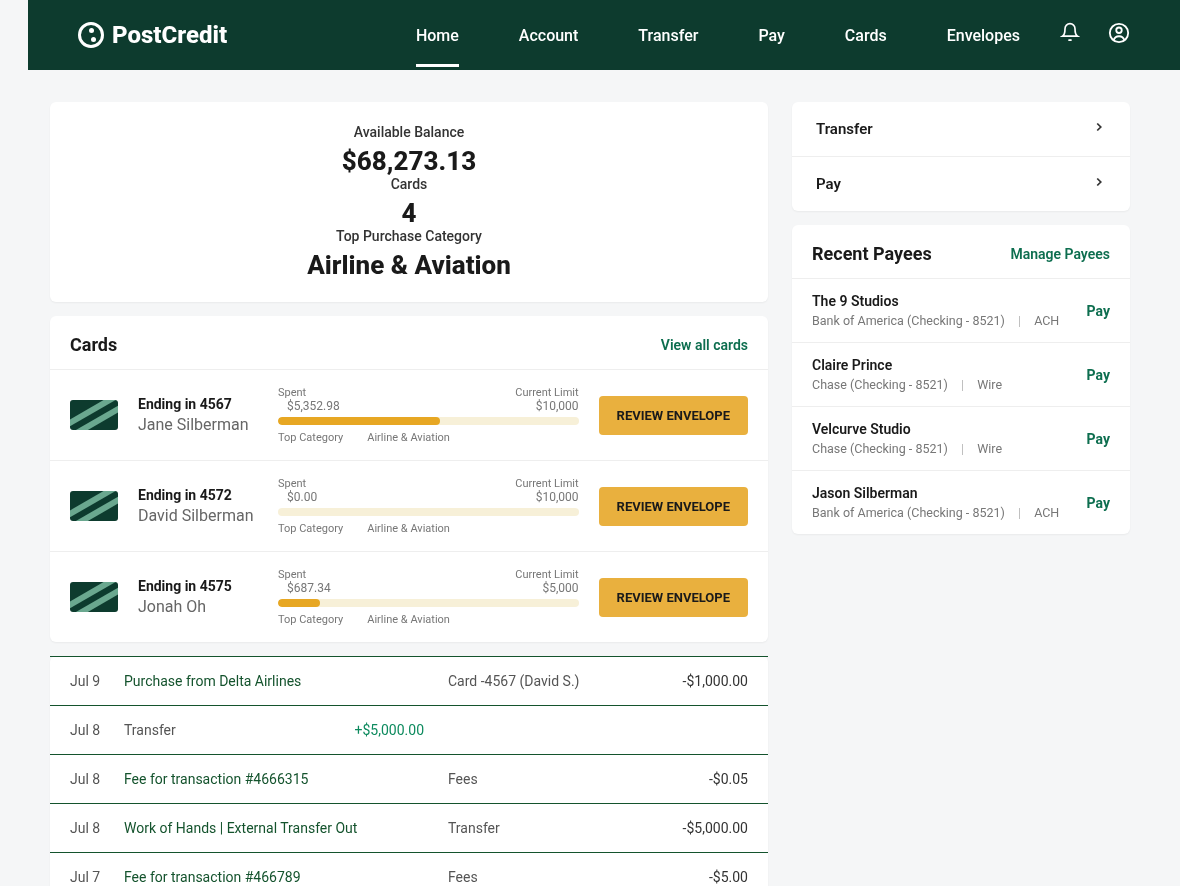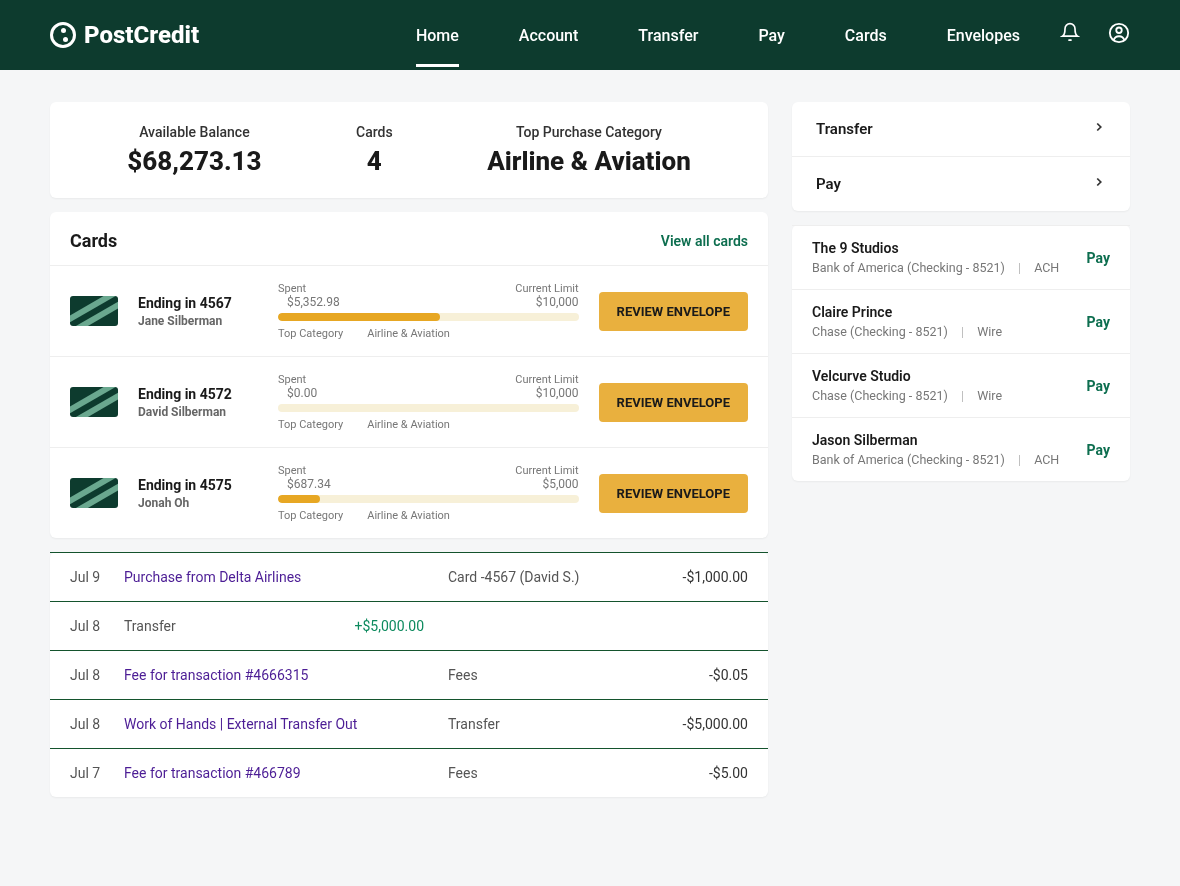--- a/index.html
+++ b/index.html
@@ -10,20 +10,21 @@
   height: 886px;
   overflow: hidden;
   color: #1a1a1a;
 }
 .topbar {
   background: #0d3b2e;
   height: 70px;
   display: flex;
   align-items: center;
   padding: 0 50px;
+  margin-left: 28px;
 }
 .logo {
   display: flex;
   align-items: center;
   gap: 8px;
   color: #fff;
   font-weight: 800;
   font-size: 24px;
 }
 .logo-icon {
@@ -78,20 +79,21 @@
   padding: 32px 50px;
 }
 .main-col { flex: 1; }
 .side-col { width: 338px; }
 
 .panel {
   background: #fff;
   border-radius: 6px;
   box-shadow: 0 1px 2px rgba(0,0,0,0.05);
   margin-bottom: 14px;
+  flex-direction: column;
 }
 .summary {
   display: flex;
   padding: 22px 30px;
   justify-content: space-around;
   text-align: center;
 }
 .summary-label { font-size: 14px; color: #333; font-weight: 500; margin-bottom: 6px; }
 .summary-value { font-size: 26px; font-weight: 800; }
 
@@ -122,21 +124,21 @@
   content: "";
   position: absolute;
   width: 60px; height: 6px;
   background: #6aa88f;
   transform: rotate(-30deg);
 }
 .card-img::before { top: 6px; left: -6px; }
 .card-img::after { bottom: 4px; left: -6px; }
 .card-text { width: 120px; }
 .card-title { font-size: 14px; font-weight: 700; margin-bottom: 3px; }
-.card-sub { font-size: 12px; color: #666; font-weight: bold; }
+.card-sub { font-size: 16px; color: #666; }
 .card-meter { flex: 1; font-size: 11px; color: #777; }
 .meter-row { display: flex; justify-content: space-between; }
 .meter-val { font-size: 12px; margin-left: 9px; }
 .meter-bar {
   height: 8px;
   background: #f7f0d8;
   border-radius: 4px;
   margin: 4px 0 6px 0;
   position: relative;
   overflow: hidden;
@@ -159,21 +161,21 @@
 }
 
 .activity-row {
   display: flex;
   align-items: flex-start;
   padding: 16px 20px;
   border-top: 1px solid #14532d;
   font-size: 14px;
 }
 .act-date { width: 54px; color: #555; }
-.act-desc { flex: 1; color: #4c1d95; }
+.act-desc { flex: 1; color: #14532d; }
 .act-type { width: 200px; color: #555; }
 .act-amt { width: 100px; text-align: right; color: #333; }
 .act-amt.pos { color: #0d8a5e; font-weight: 400; }
 
 .quick-link {
   display: flex;
   justify-content: space-between;
   align-items: center;
   padding: 18px 24px;
   font-size: 15px;
@@ -386,20 +388,24 @@
         <span>Pay</span>
         <span>
           <svg width="14" height="14" viewBox="0 0 24 24" fill="none" stroke="#333" stroke-width="3">
               <path d="M9 18l6-6-6-6"></path>
             </svg>
         </span>
       </div>
     </div>
 
     <div class="panel">
+      <div class="section-header">
+        <div class="section-title">Recent Payees</div>
+        <div class="section-link">Manage Payees</div>
+      </div>
       <div id="payees-list">
           <div class="payee-row">
     <div class="payee-info">
       <div class="payee-name">The 9 Studios</div>
       <div class="payee-sub">
         <span>Bank of America (Checking - 8521)</span>
         <span class="sep">|</span>
         <span>ACH</span>
       </div>
     </div>

